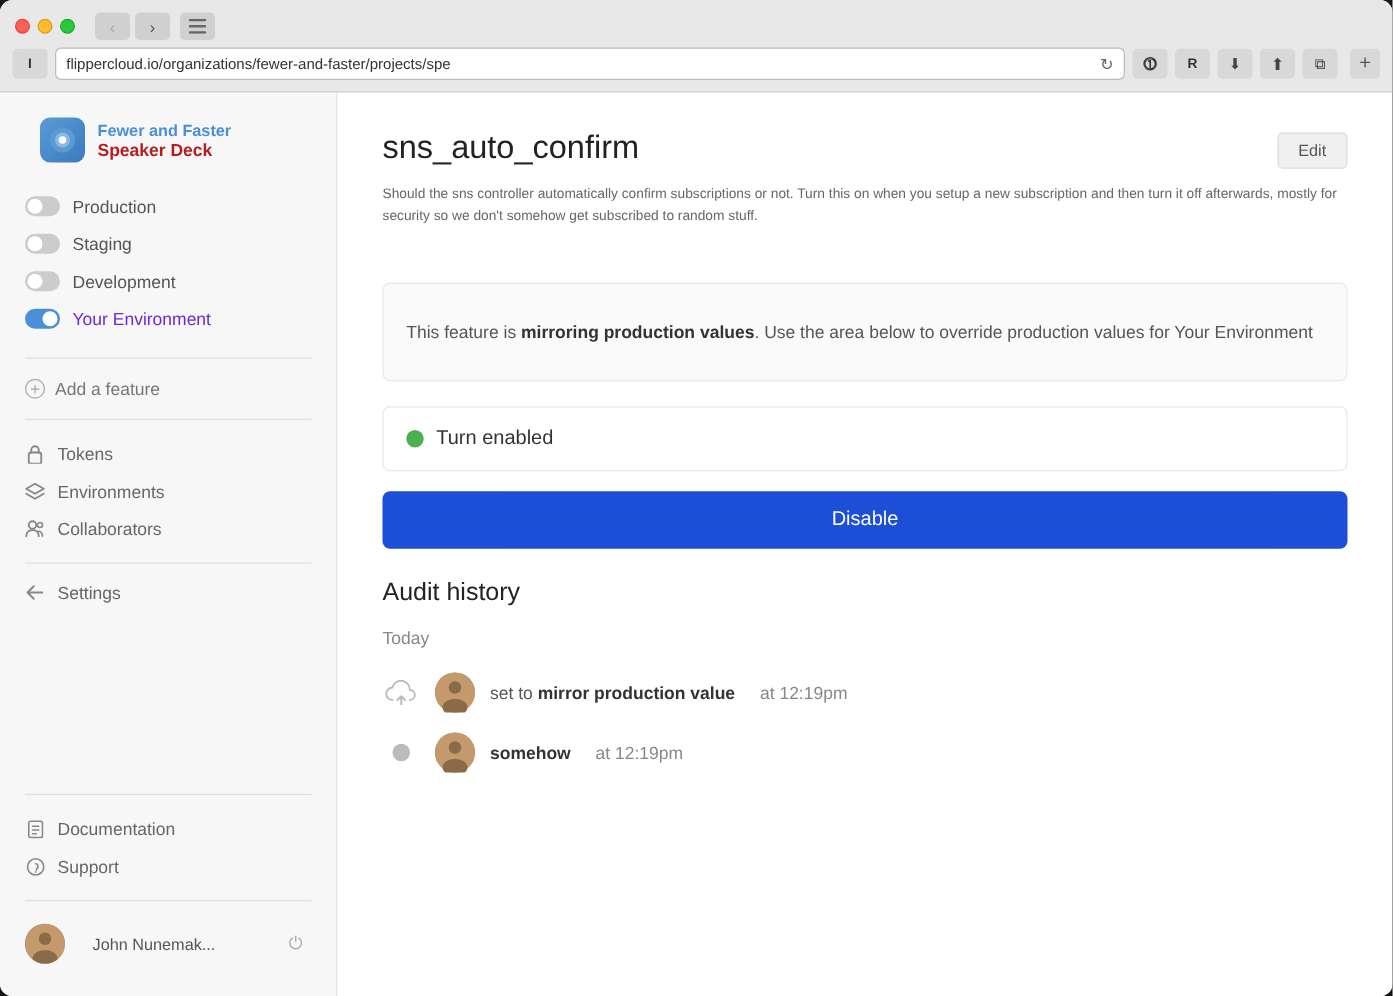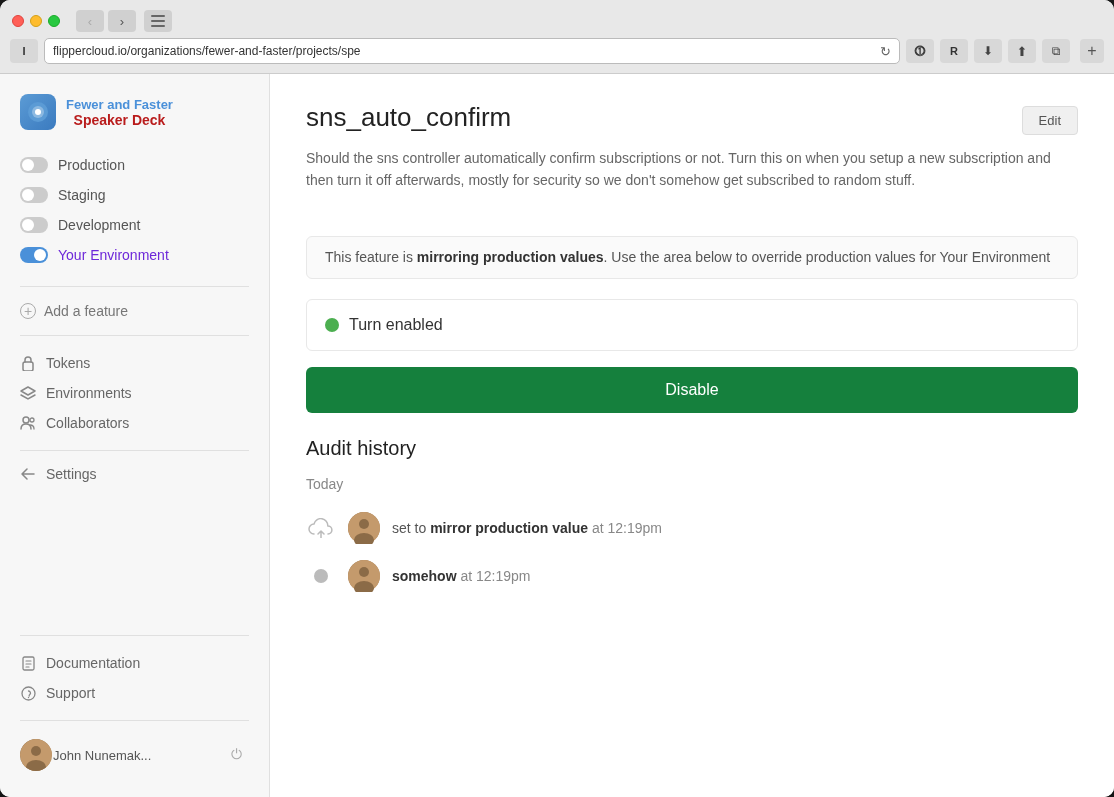--- a/index.html
+++ b/index.html
@@ -134,22 +134,21 @@
       display: flex;
       flex-direction: column;
       overflow-y: auto;
       padding: 16px 0;
     }
 
     .sidebar-brand {
       display: flex;
       align-items: center;
       gap: 10px;
-      padding: 4px 20px 20px;
-      text-align: center;
+      padding: 4px 32px 20px;
     }
     .brand-logo {
       width: 36px;
       height: 36px;
       border-radius: 8px;
       background: linear-gradient(135deg, #5b9bd5, #3a7abf);
       display: flex;
       align-items: center;
       justify-content: center;
       font-size: 18px;
@@ -236,21 +235,21 @@
       gap: 10px;
       padding: 7px 20px;
       font-size: 14px;
       color: #666;
       cursor: pointer;
     }
 
     .user-row {
       display: flex;
       align-items: center;
-      gap: 1px;
+      gap: 22px;
       padding: 10px 20px;
     }
     .user-avatar {
       width: 32px;
       height: 32px;
       border-radius: 50%;
       background: linear-gradient(135deg, #8b6b47, #c49a6c);
       overflow: hidden;
       flex-shrink: 0;
     }
@@ -281,31 +280,31 @@
       background: #f0f0f0;
       border: 1px solid #ddd;
       border-radius: 4px;
       font-size: 13px;
       color: #555;
       cursor: pointer;
       margin-top: 4px;
     }
 
     .feature-desc {
-      font-size: 14px;
+      font-size: 11px;
       color: #666;
       line-height: 1.6;
       margin-bottom: 32px;
     }
 
     .mirror-notice {
       background: #fafafa;
       border: 1px solid #e8e8e8;
       border-radius: 6px;
-      padding: 10px 18px;
+      padding: 28px 18px;
       margin-bottom: 20px;
       font-size: 14px;
       color: #555;
       line-height: 1.5;
       margin-top: 44px;
     }
     .mirror-notice strong { font-weight: 600; color: #333; }
 
     .status-box {
       border: 1px solid #e8e8e8;
@@ -325,21 +324,21 @@
     }
     .status-label {
       font-size: 16px;
       color: #333;
       font-weight: 500;
     }
 
     .disable-btn {
       width: 100%;
       padding: 14px;
-      background: #15803d;
+      background: #1d4ed8;
       border: none;
       border-radius: 6px;
       font-size: 16px;
       color: #fff;
       cursor: pointer;
       font-weight: 500;
       margin-bottom: 24px;
     }
 
     .audit-title {
@@ -380,21 +379,21 @@
       height: 32px;
       border-radius: 50%;
       background: linear-gradient(135deg, #8b6b47, #c49a6c);
       flex-shrink: 0;
     }
     .audit-text {
       font-size: 14px;
       color: #555;
     }
     .audit-text strong { font-weight: 600; color: #333; }
-    .audit-time { color: #888; }
+    .audit-time { color: #888; margin-left: 16px; }
 
     
     svg { display: block; }
   </style>
 </head>
 <body>
 
 <div class="browser-window">
 
   <div class="browser-chrome">

